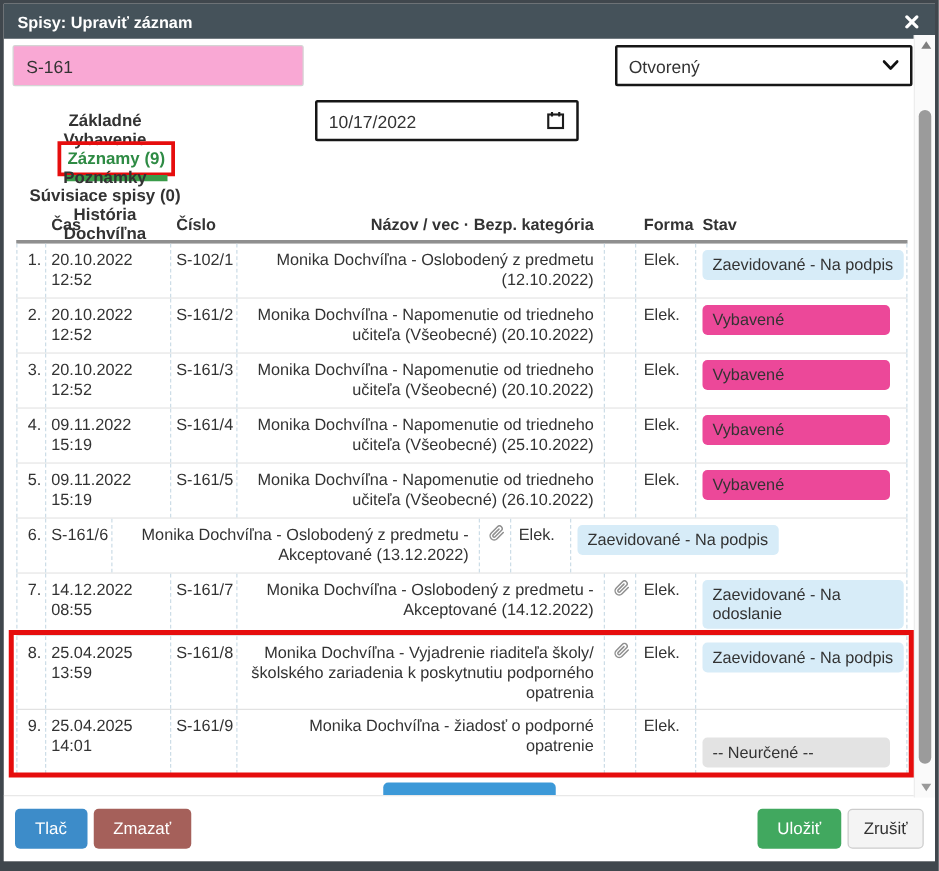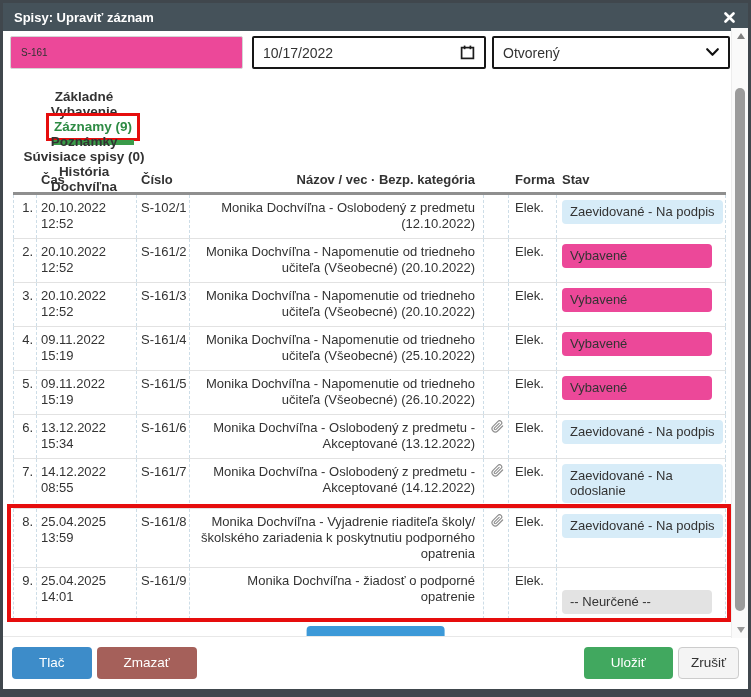--- a/index.html
+++ b/index.html
@@ -16,29 +16,29 @@
   
   .titlebar{
     position:absolute;top:0;left:0;right:0;height:28px;background:#45525a;
     color:#fff;font-weight:bold;font-size:13px;display:flex;align-items:center;
     padding:0 11px;box-sizing:border-box;
   }
   .close-btn{margin-left:auto;cursor:pointer;display:flex;align-items:center;padding:2px;}
   
   .file-input{
     position:absolute;left:7px;top:33px;width:233px;height:33px;box-sizing:border-box;
-    background:#ec4899;border:1px solid #d4d4d4;border-radius:2px;padding:0 10px;
-    font-size:10px;color:#333;font-family:inherit;outline:none;
+    background:#f9a8d4;border:1px solid #d4d4d4;border-radius:2px;padding:0 10px;
+    font-size:14px;color:#333;font-family:inherit;outline:none;
   }
   .field{
     position:absolute;top:33px;height:33px;box-sizing:border-box;background:#fff;
     border:2px solid #161616;border-radius:2px;display:flex;align-items:center;
     padding:0 9px;font-size:14px;cursor:pointer;
   }
-  .date-field{left:249px;width:234px;}
+  .date-field{left:249px;width:211px;margin-top:44px;}
   .select-field{left:489px;width:238px;}
   .field .val{flex:1;}
   
   .tabs{
     position:absolute;top:86px;left:11px;display:flex;align-items:center;
     font-weight:bold;font-size:13.5px;color:#333;flex-direction:column;
   }
   .tab{margin-right:18px;position:relative;cursor:pointer;white-space:nowrap;}
   .tab.active{color:#2e8b44;margin:0 40px;}
   .tab.active::before{
@@ -70,21 +70,21 @@
   }
   .badge.info{background:#d7ecf8;}
   .badge.success{background:#ec4899;}
   .badge.none{background:#e3e3e3;margin-top:17px;}
   .hl-wrap{position:relative;}
   .hl-wrap::after{
     content:'';position:absolute;left:-6px;right:-5px;top:-5px;bottom:-2px;
     border:4px solid #e60d0d;pointer-events:none;z-index:5;
   }
   
-  .btn{border:none;border-radius:4px;padding:8px 27px;font-size:13.5px;color:#fff;
+  .btn{border:none;border-radius:4px;padding:8px 16px;font-size:13.5px;color:#fff;
        cursor:pointer;font-family:inherit;line-height:16px;}
   .btn-new{
     position:absolute;top:588px;left:50%;transform:translateX(-50%);
     background:#3c99d8;padding:9px 15px;margin-top:35px;
   }
   .footer{
     position:absolute;left:0;right:0;bottom:0;height:53px;background:#fff;
     border-top:1px solid #e8e8e8;display:flex;align-items:center;
     padding:0 9px;box-sizing:border-box;
   }
@@ -212,24 +212,20 @@
             <div>15:19</div>
           </div>
           <div class="cell c-cislo">S-161/5</div>
           <div class="cell c-nazov">Monika Dochvíľna - Napomenutie od triedneho učiteľa (Všeobecné) (26.10.2022)</div>
           <div class="cell c-clip"></div>
           <div class="cell c-forma">Elek.</div>
           <div class="cell c-stav"><span class="badge success">Vybavené</span></div>
         </div>
         <div class="t-row">
           <div class="cell c-num">6.</div>
-          <div class="cell c-cas">
-            <div>13.12.2022</div>
-            <div>15:34</div>
-          </div>
           <div class="cell c-cislo">S-161/6</div>
           <div class="cell c-nazov">Monika Dochvíľna - Oslobodený z predmetu - Akceptované (13.12.2022)</div>
           <div class="cell c-clip"><svg width="13" height="13" viewBox="0 0 24 24">
               <path d="M21.44 11.05l-9.19 9.19a6 6 0 0 1-8.49-8.49l9.19-9.19a4 4 0 0 1 5.66 5.66l-9.2 9.19a2 2 0 0 1-2.83-2.83l8.49-8.48" fill="none" stroke="#8f8f8f" stroke-width="2.2" stroke-linecap="round"></path>
             </svg></div>
           <div class="cell c-forma">Elek.</div>
           <div class="cell c-stav"><span class="badge info">Zaevidované - Na podpis</span></div>
         </div>
         <div class="t-row">
           <div class="cell c-num">7.</div>

